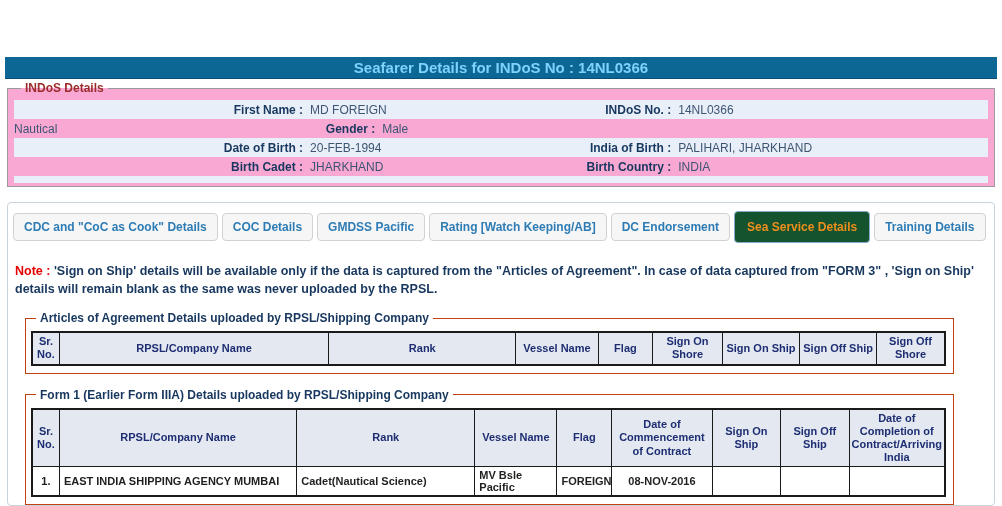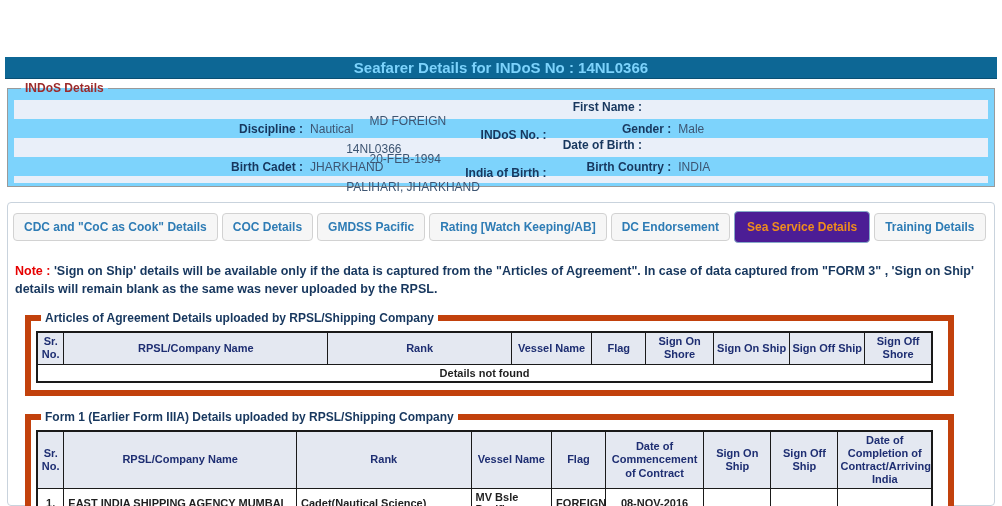--- a/index.html
+++ b/index.html
@@ -6,49 +6,49 @@
   html, body { width: 1002px; height: 506px; background: #ffffff;
     font-family: "Liberation Sans", "DejaVu Sans", sans-serif; overflow: hidden; }
 
   
   .title-bar { margin: 57px 5px 0 5px; height: 22px; line-height: 22px;
     background: #0d6795; border-bottom: 1px solid #0a4f73;
     color: #7dd3fc; font-size: 15px; font-weight: bold; text-align: center; }
 
   
   .indos-fs { margin: 2px 7px 0 7px; border: 1px solid #9a9a9a;
-    padding: 5px 6px 3px 6px; background: #7dd3fc; }
+    padding: 5px 6px 3px 6px; background: #f9a8d4; }
   .indos-fs legend { margin-left: 7px; padding: 0 4px; font-size: 12px;
     font-weight: bold; color: #9c2b2b; }
   .irow { display: flex; align-items: center; height: 19px; font-size: 12px; }
-  .irow.alt { background: #e9eff9; flex-direction: column; }
+  .irow.alt { background: #e9eff9; }
   .ilabel { font-weight: bold; color: #17375e; text-align: right; padding-right: 7px; }
   .ivalue { color: #3d5572; text-align: left; }
   .l1 { width: 30.4%; } .v1 { width: 27%; } .l2 { width: 10.8%; } .v2 { width: 31.8%; }
   .istrip { height: 7px; background: #e9eff9; }
 
   
   .panel { margin: 15px 7px 0 7px; height: 304px;
     border: 1px solid #c9d3dd; border-radius: 4px; background: #fff; padding-top: 9px; }
 
   .tabs { display: flex; align-items: center; gap: 4px; margin-left: 5px; height: 30px; }
   .tab { background: #f6f6f6; border: 1px solid #d2d2d2; border-radius: 4px;
     color: #2e7cb5; font-size: 12px; font-weight: bold; padding: 6px 10px;
     white-space: nowrap; cursor: pointer; }
-  .tab.active { background: #4c1d95; border: 1px solid #86abc9; color: #ef8d1d;
+  .tab.active { background: #14532d; border: 1px solid #86abc9; color: #ef8d1d;
     padding: 8px 12px; }
 
   
   .note { margin: 20px 10px 0 7px; font-size: 12.5px; font-weight: bold;
     color: #17375e; line-height: 1.45; }
   .note-red { color: #e60000; }
 
   
-  .tbl-fs { margin: 13px 40px 0 17px; border: 6px solid #c2410c;
-    padding: 6px 15px 7px 5px; background: #fff; }
+  .tbl-fs { margin: 13px 40px 0 17px; border: 1px solid #c2410c;
+    padding: 6px 7px 7px 5px; background: #fff; }
   .tbl-fs legend { margin-left: 5px; padding: 0 4px; font-size: 12px;
     font-weight: bold; color: #17375e; }
   .tbl-fs.form1 { margin-top: 14px; }
 
   table.grid { width: 100%; border-collapse: collapse; border: 2px solid #1a1a1a;
     table-layout: fixed; }
   table.grid th { background: #e4e8f1; color: #1e2e72; font-size: 11px;
     font-weight: bold; border: 1px solid #1a1a1a; padding: 2px 2px;
     text-align: center; line-height: 1.2; }
   table.grid td { border: 1px solid #1a1a1a; font-size: 11px; font-weight: bold;
@@ -71,21 +71,20 @@
 
 <fieldset class="indos-fs">
   <legend>INDoS Details</legend>
   <div class="irow alt">
     <span class="ilabel l1">First Name :</span>
     <span class="ivalue v1">MD FOREIGN</span>
     <span class="ilabel l2">INDoS No. :</span>
     <span class="ivalue v2">14NL0366</span>
   </div>
   <div class="irow">
-    <span class="ilabel l1">Discipline :</span>
     <span class="ivalue v1">Nautical</span>
     <span class="ilabel l2">Gender :</span>
     <span class="ivalue v2">Male</span>
   </div>
   <div class="irow alt">
     <span class="ilabel l1">Date of Birth :</span>
     <span class="ivalue v1">20-FEB-1994</span>
     <span class="ilabel l2">India of Birth :</span>
     <span class="ivalue v2">PALIHARI, JHARKHAND</span>
   </div>
@@ -131,23 +130,20 @@
         <th>Sr. No.</th>
         <th>RPSL/Company Name</th>
         <th>Rank</th>
         <th>Vessel Name</th>
         <th>Flag</th>
         <th>Sign On Shore</th>
         <th>Sign On Ship</th>
         <th>Sign Off Ship</th>
         <th>Sign Off Shore</th>
       </tr>
-      <tr>
-        <td class="notfound" colspan="9">Details not found</td>
-      </tr>
     </tbody>
       </table>
   </fieldset>
 
   <fieldset class="tbl-fs form1">
     <legend>Form 1 (Earlier Form IIIA) Details uploaded by RPSL/Shipping Company</legend>
     <table class="grid">
       <colgroup>
         <col class="f-c0">
           <col class="f-c1">

